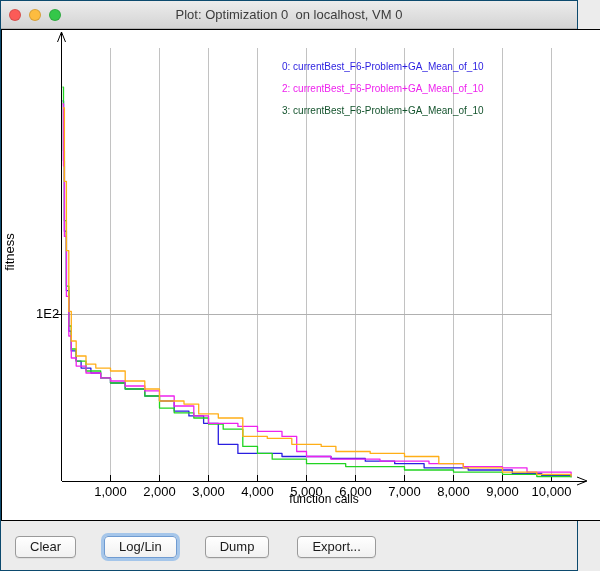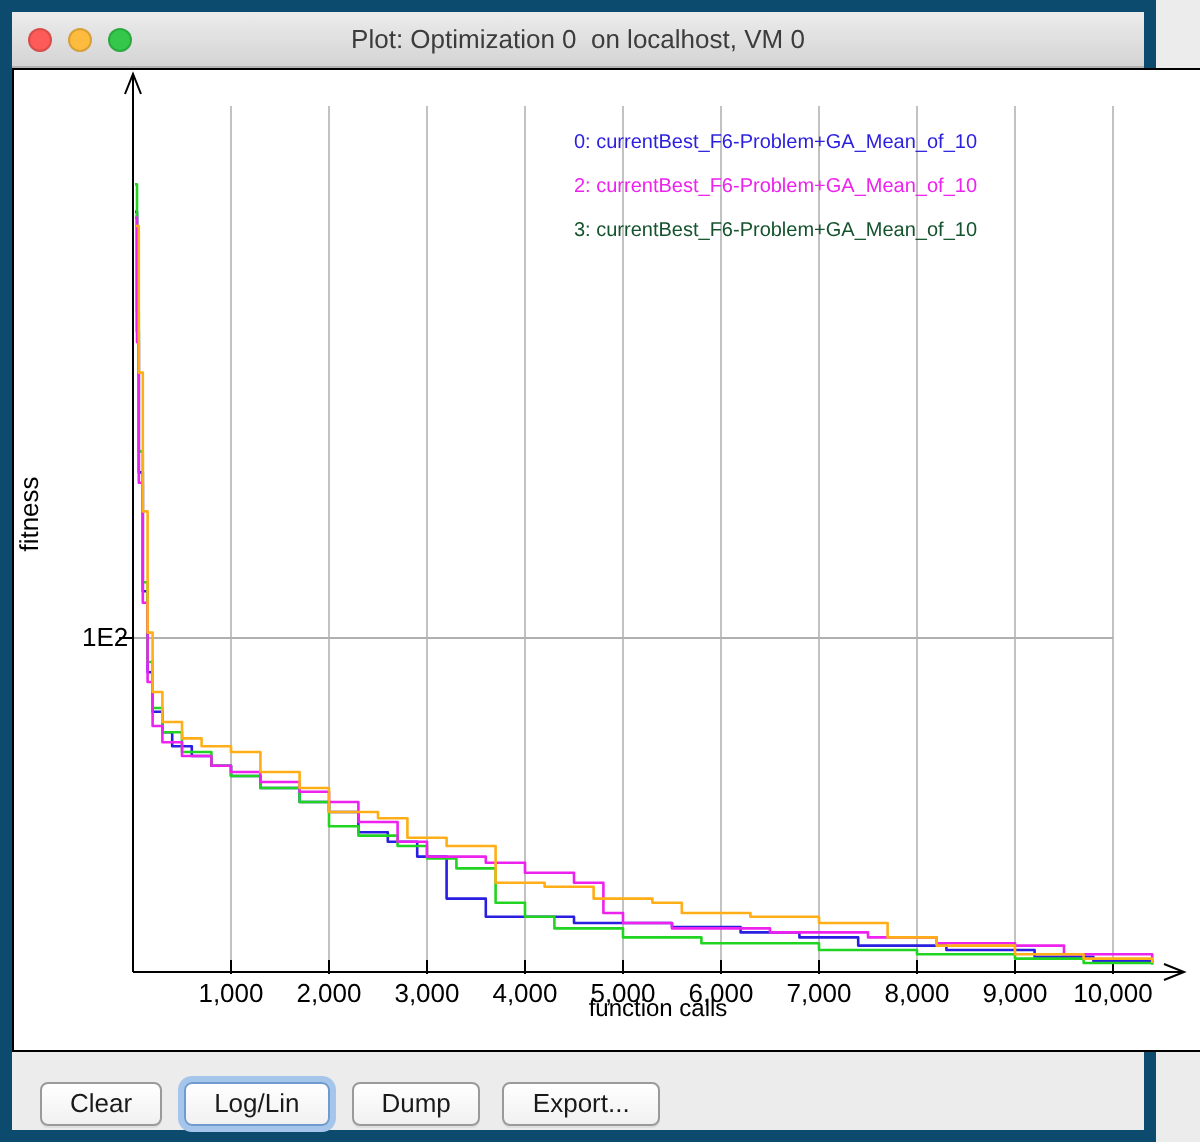--- a/index.html
+++ b/index.html
@@ -2,21 +2,21 @@
 <html><head>
 <meta charset="utf-8">
 <style>
   html,body{margin:0;padding:0;}
   body{
     width:600px;height:571px;position:relative;overflow:hidden;
     background:#ececec;
     font-family:"Liberation Sans","DejaVu Sans",sans-serif;
     -webkit-font-smoothing:antialiased;
   }
-  .window{width:578px;height:571px;position:relative;border:6px solid #0c4a6e;box-sizing:border-box;}
+  .window{width:578px;height:571px;position:relative;border:1px solid #0c4a6e;box-sizing:border-box;}
   
   .titlebar{
     position:absolute;top:0;left:0;right:0;height:28px;
     background:linear-gradient(#ececec,#d4d4d4);
     border-bottom:1px solid #b3b3b3;box-sizing:border-box;
   }
   .title{
     position:absolute;top:0;left:0;right:0;height:27px;line-height:27px;
     text-align:center;font-size:13px;color:#3c3c3c;white-space:pre;
   }
@@ -39,21 +39,21 @@
   }
   .xlabel{
     position:absolute;left:222px;top:462px;width:200px;
     text-align:center;font-size:12px;color:#000;
   }
   .legend{position:absolute;left:280px;top:26px;}
   .legend-row{height:22px;line-height:22px;font-size:10px;white-space:pre;}
   
   .buttonbar{
     position:absolute;left:0;right:0;top:520px;height:51px;
-    display:flex;align-items:center;padding-left:14px;gap:11px;box-sizing:border-box;
+    display:flex;align-items:center;padding-left:14px;gap:28px;box-sizing:border-box;
   }
   .btn{
     height:22px;min-width:56px;padding:0 14px;
     border:1px solid #9a9a9a;border-radius:4px;
     background:linear-gradient(#ffffff,#f1f1f1);
     font-family:"Liberation Sans","DejaVu Sans",sans-serif;
     font-size:13px;color:#1a1a1a;
     box-shadow:0 1px 0 rgba(0,0,0,0.06);
     cursor:default;
   }

